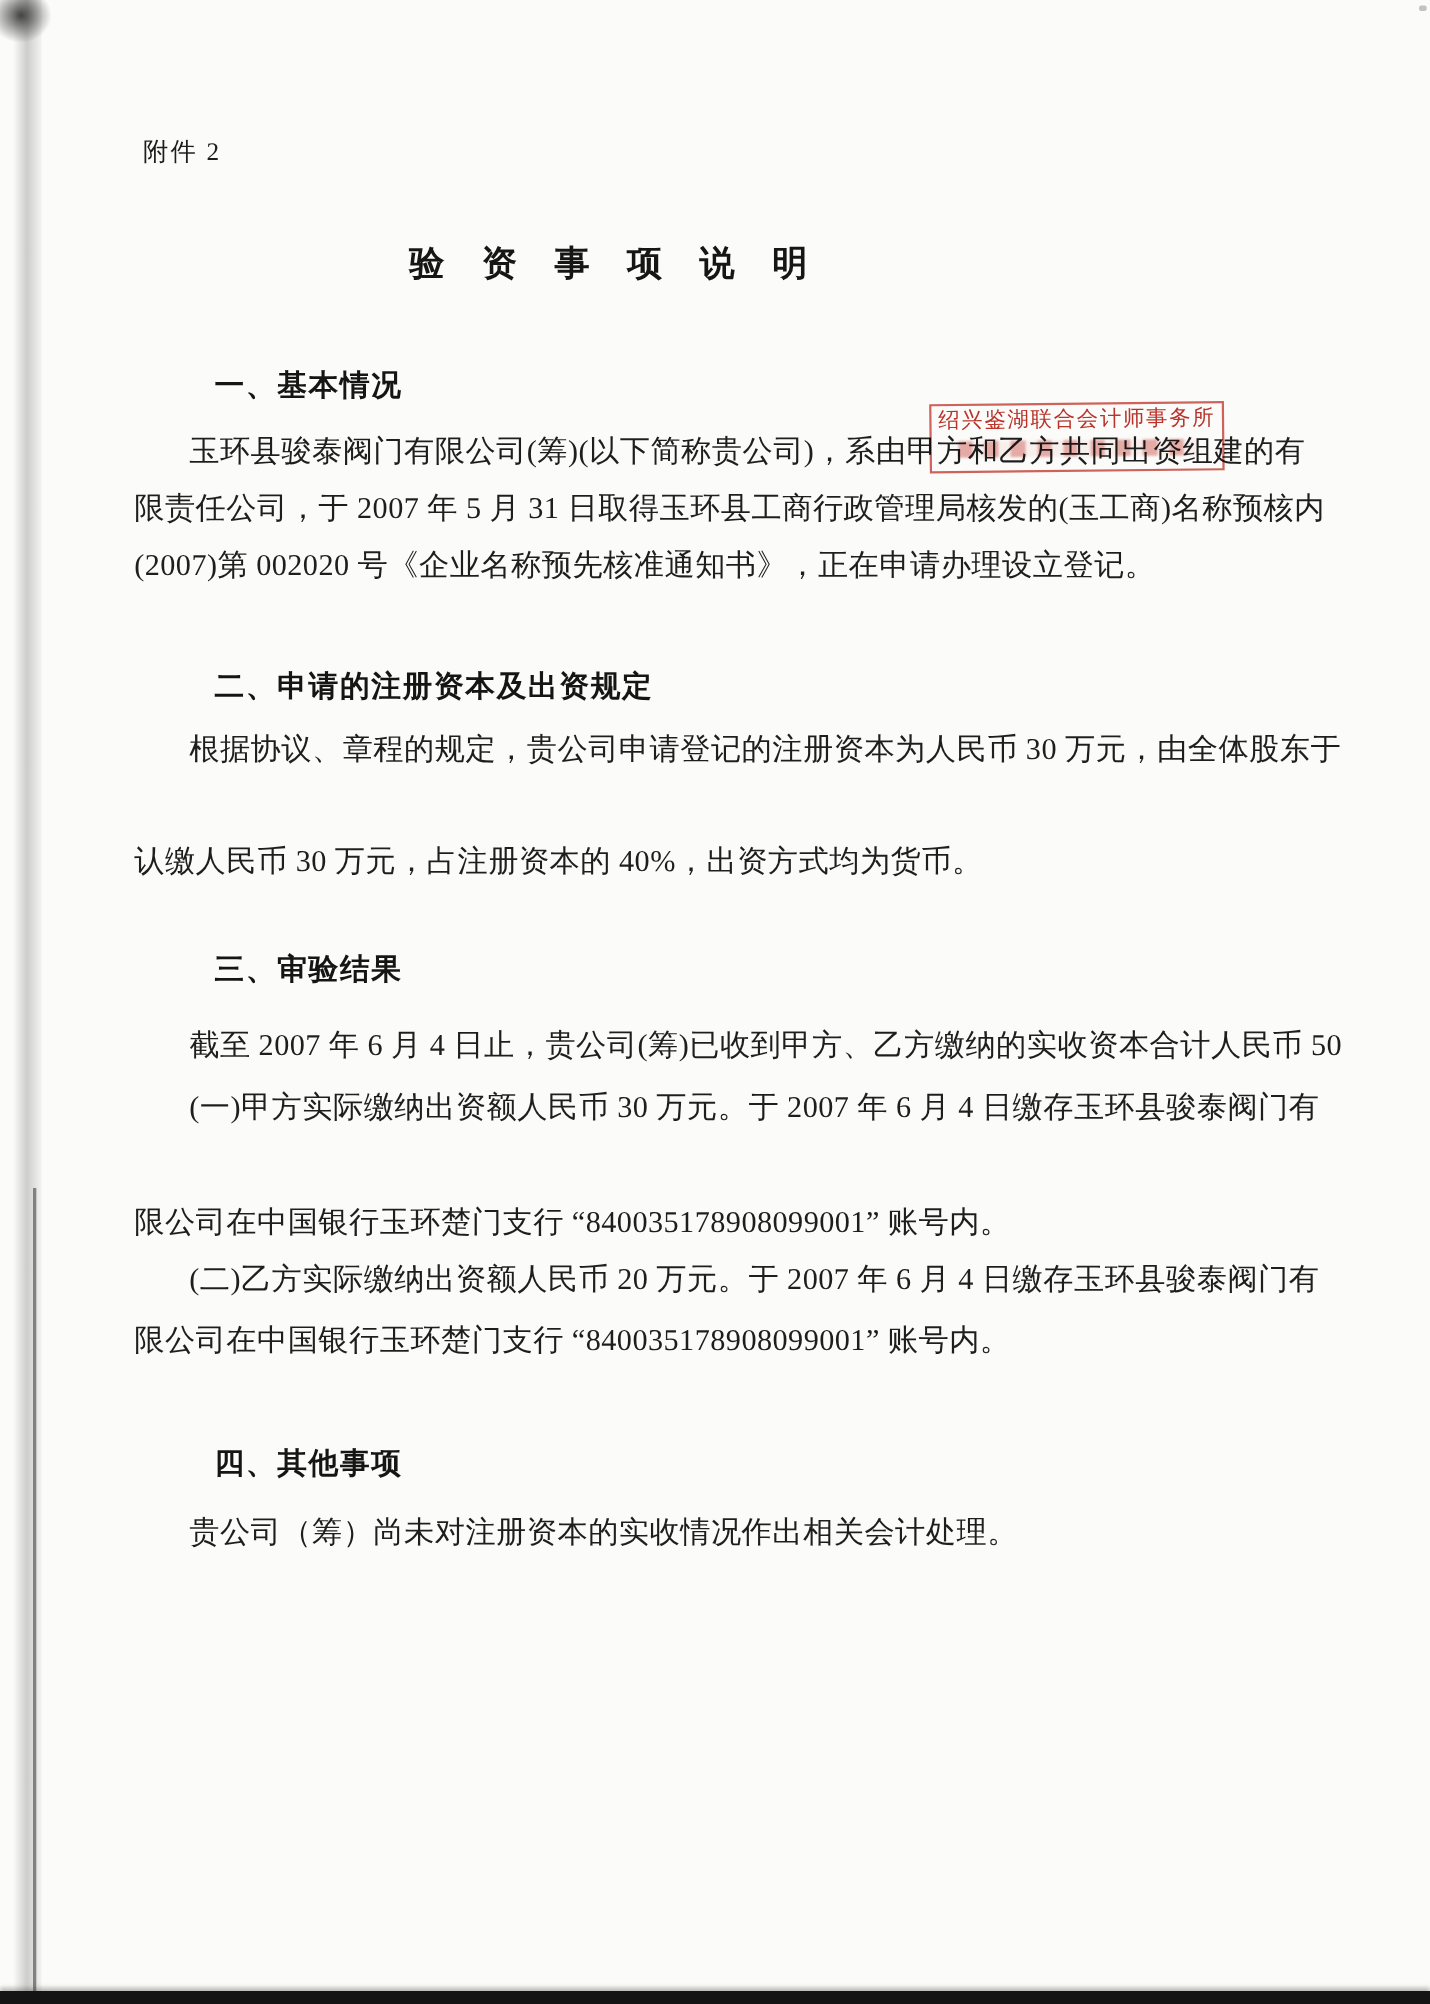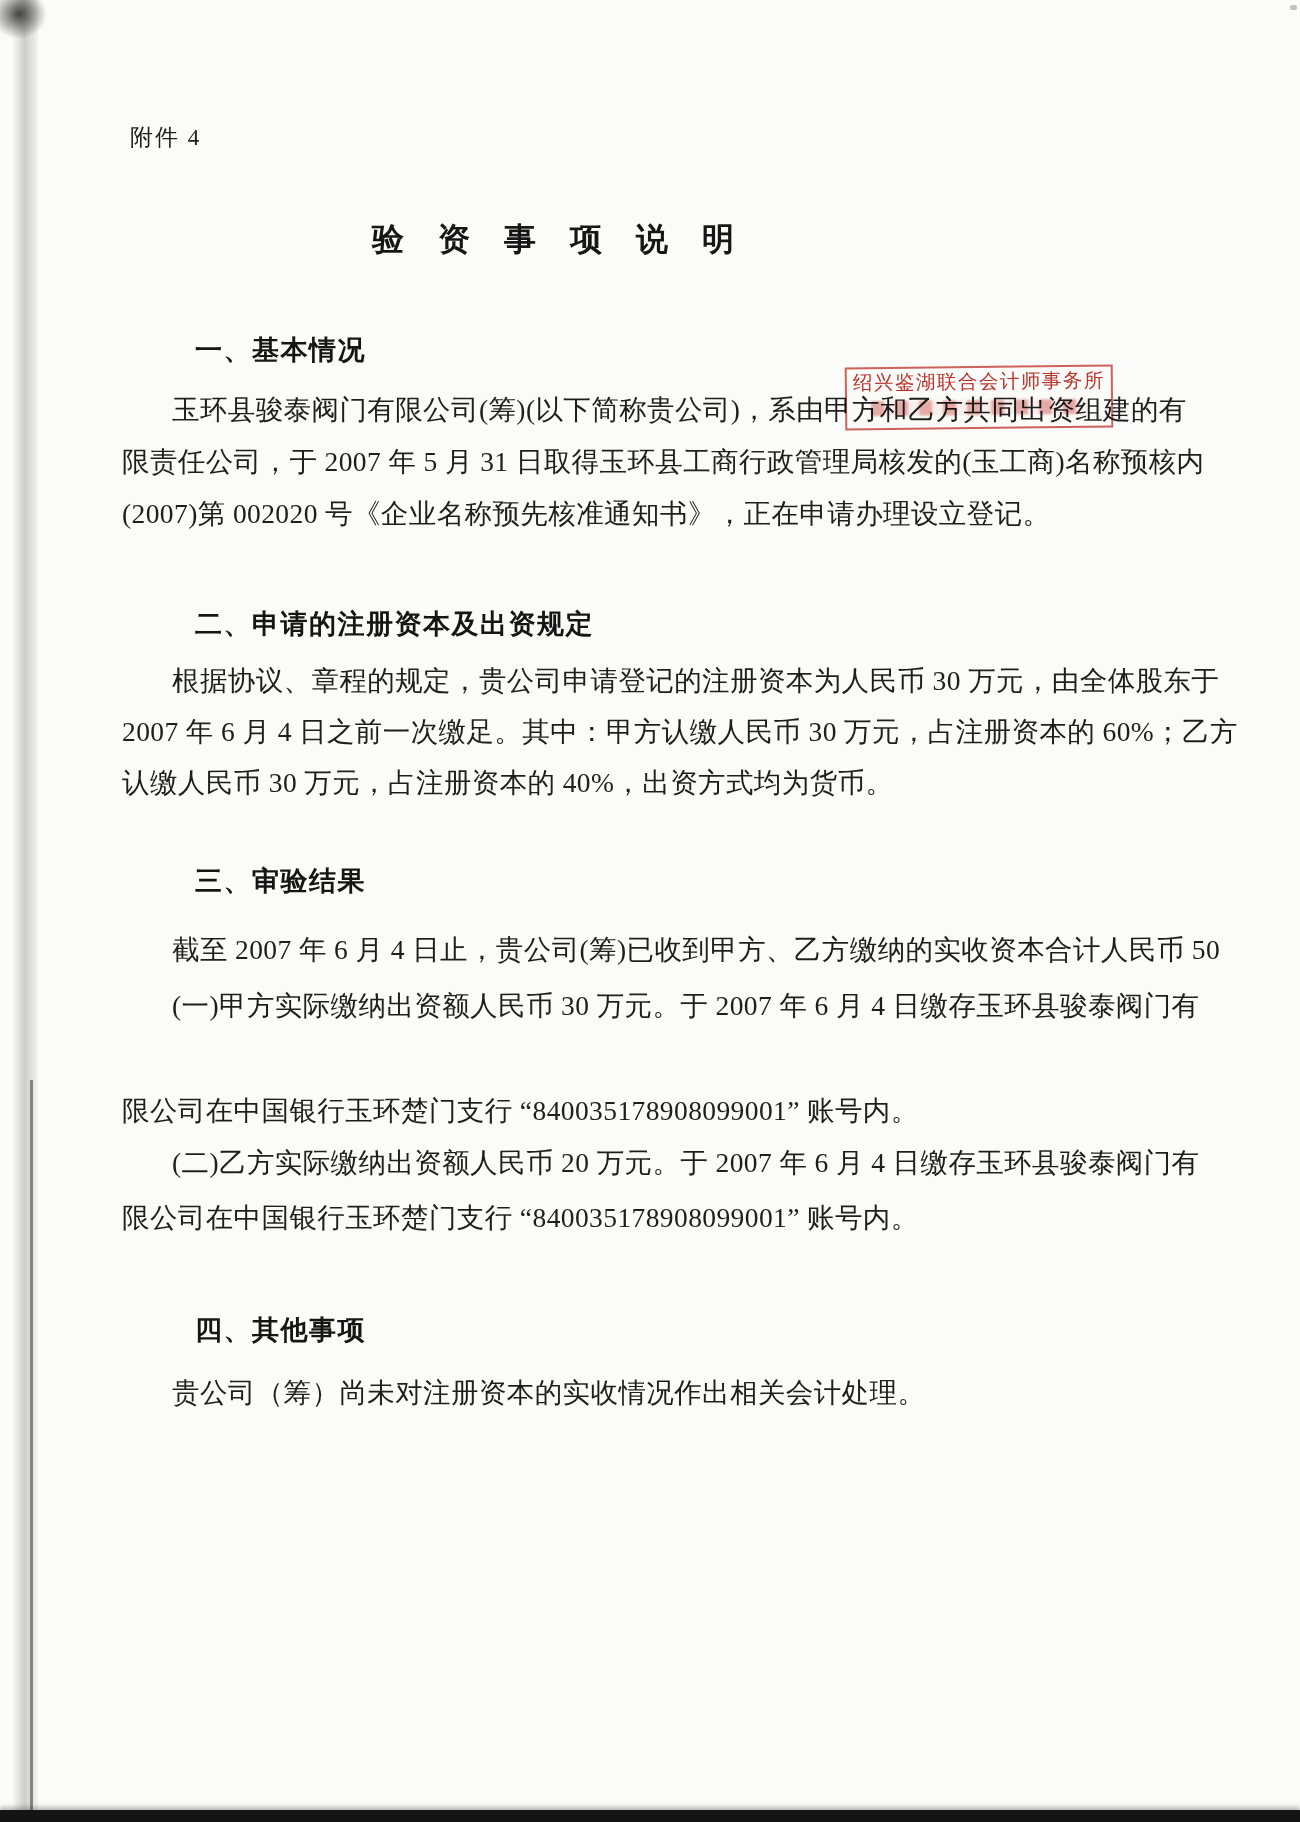--- a/index.html
+++ b/index.html
@@ -63,37 +63,36 @@
 </head>
 <body>
 
 <div class="page">
 
   <div class="fold-shadow"></div>
   <div class="fold-line-bottom"></div>
   <div class="corner-smudge"></div>
   <div class="top-speck"></div>
 
-  <div class="attachment-label">附件 4</div>
+  <div class="attachment-label">附件 2</div>
 
   <div class="doc-title">验 资 事 项 说 明</div>
 
   <div class="heading" style="top:332px">一、基本情况</div>
   <div class="line indent" style="top:392px">玉环县骏泰阀门有限公司(筹)(以下简称贵公司)，系由甲方和乙方共同出资组建的有</div>
   <div class="line" style="top:444px">限责任公司，于 2007 年 5 月 31 日取得玉环县工商行政管理局核发的(玉工商)名称预核内</div>
   <div class="line" style="top:496px">(2007)第 002020 号《企业名称预先核准通知书》，正在申请办理设立登记。</div>
 
   <div class="stamp">
     <span class="stamp-text">绍兴鉴湖联合会计师事务所</span>
     <div class="stamp-smudge"></div>
   </div>
 
   <div class="heading" style="top:606px">二、申请的注册资本及出资规定</div>
   <div class="line indent" style="top:663px">根据协议、章程的规定，贵公司申请登记的注册资本为人民币 30 万元，由全体股东于</div>
-  <div class="line" style="top:714px">2007 年 6 月 4 日之前一次缴足。其中：甲方认缴人民币 30 万元，占注册资本的 60%；乙方</div>
   <div class="line" style="top:765px">认缴人民币 30 万元，占注册资本的 40%，出资方式均为货币。</div>
 
   <div class="heading" style="top:863px">三、审验结果</div>
   <div class="line indent" style="top:932px">截至 2007 年 6 月 4 日止，贵公司(筹)已收到甲方、乙方缴纳的实收资本合计人民币 50</div>
   <div class="line indent" style="top:988px">(一)甲方实际缴纳出资额人民币 30 万元。于 2007 年 6 月 4 日缴存玉环县骏泰阀门有</div>
   <div class="line" style="top:1093px">限公司在中国银行玉环楚门支行 “840035178908099001” 账号内。</div>
   <div class="line indent" style="top:1145px">(二)乙方实际缴纳出资额人民币 20 万元。于 2007 年 6 月 4 日缴存玉环县骏泰阀门有</div>
   <div class="line" style="top:1200px">限公司在中国银行玉环楚门支行 “840035178908099001” 账号内。</div>
 
   <div class="heading" style="top:1312px">四、其他事项</div>

